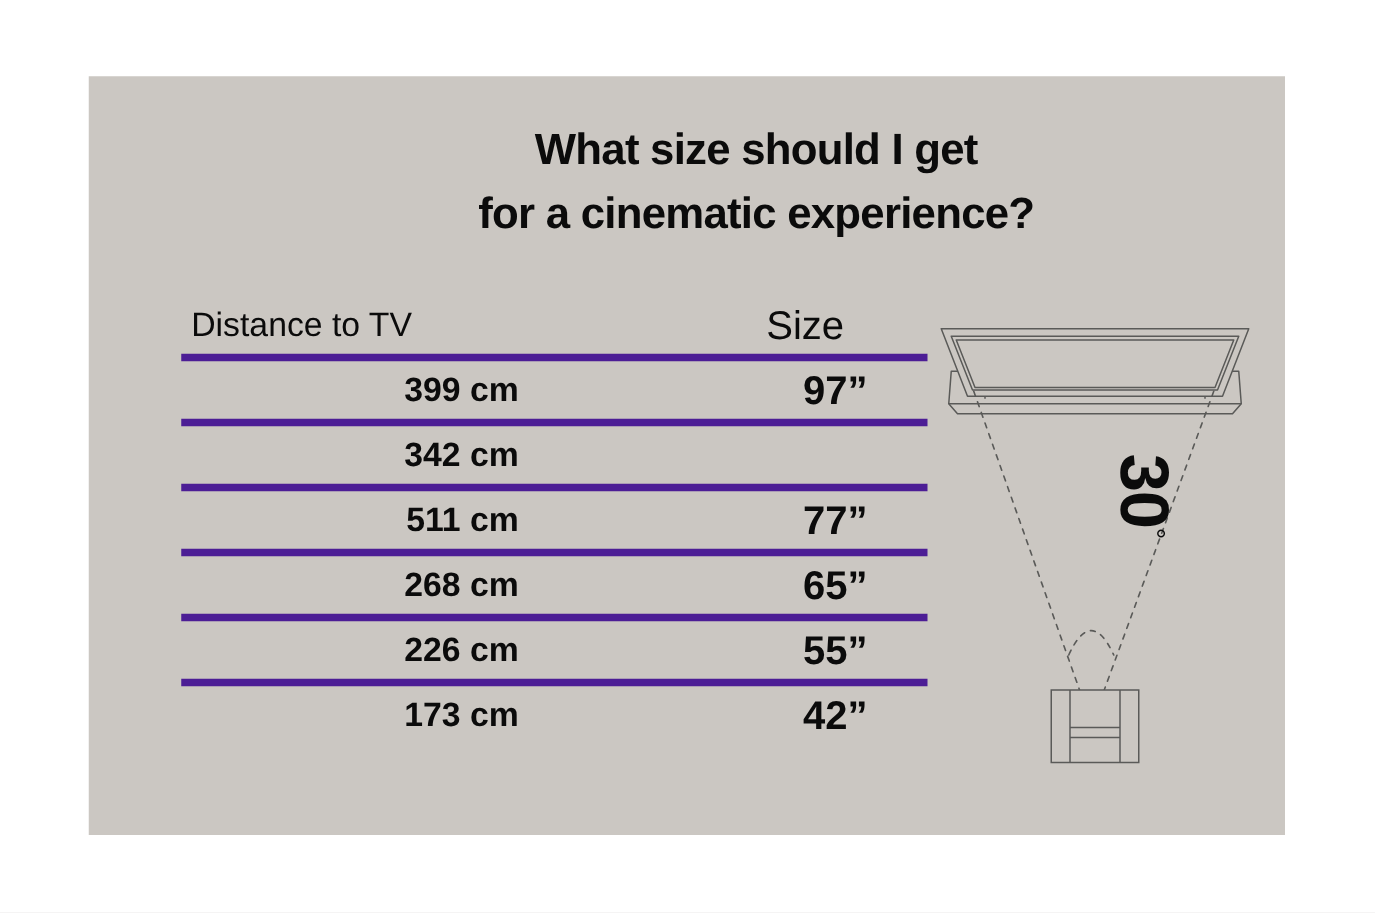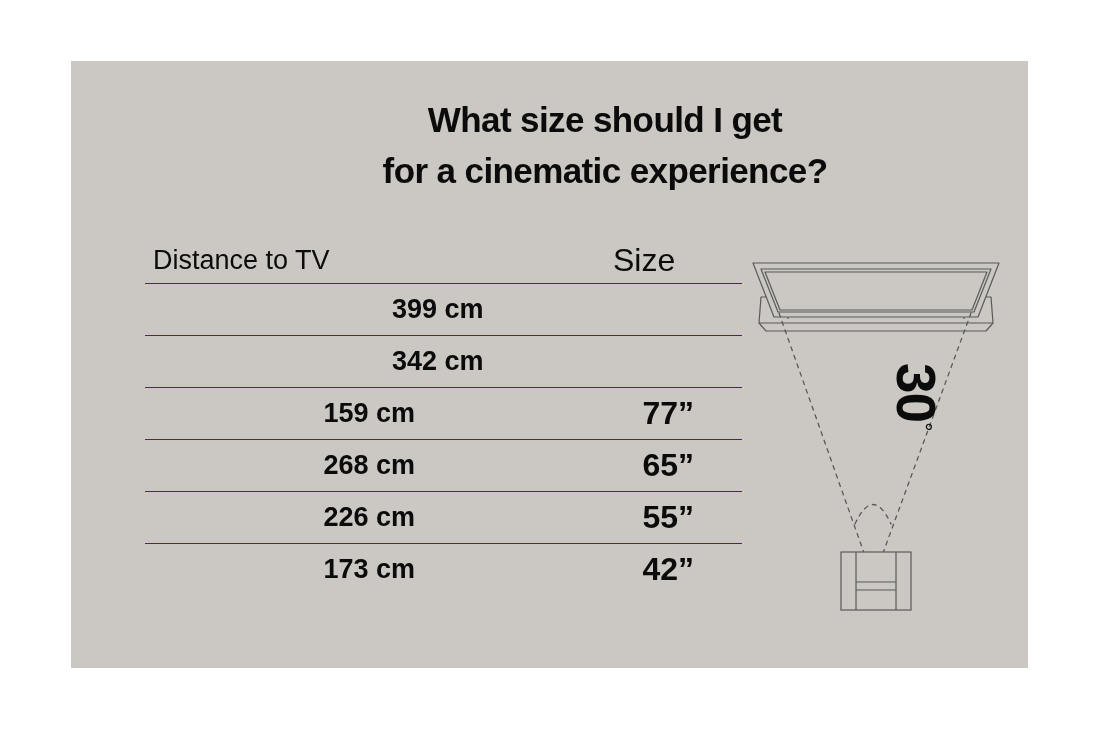--- a/index.html
+++ b/index.html
@@ -38,21 +38,21 @@
     width:619px;
   }
   .trow {
     position:relative;
     height:52px;
     display:flex;
     align-items:center;
     margin-left:22px;
   }
   .trow.header { height:46px; }
-  .trow.body { border-top:1px solid #4c1d95;justify-content:center; }
+  .trow.body { border-top:6px solid #4c1d95; }
   .cell-dist {
     width:460px;
     color:#0b0b0b;
     font-size:27px;
     font-weight:400;
   }
   .cell-size {
     flex:1;
     color:#0b0b0b;
     font-size:32px;
@@ -103,28 +103,29 @@
 
     <div id="table">
 
       <div class="trow header">
         <div class="cell-dist">Distance to TV</div>
         <div class="cell-size">Size</div>
       </div>
 
       <div class="trow body">
         <div class="cell-dist">399 cm</div>
+        <div class="cell-size">97”</div>
       </div>
 
       <div class="trow body">
         <div class="cell-dist">342 cm</div>
       </div>
 
       <div class="trow body">
-        <div class="cell-dist">159 cm</div>
+        <div class="cell-dist">511 cm</div>
         <div class="cell-size">77”</div>
       </div>
 
       <div class="trow body">
         <div class="cell-dist">268 cm</div>
         <div class="cell-size">65”</div>
       </div>
 
       <div class="trow body">
         <div class="cell-dist">226 cm</div>

